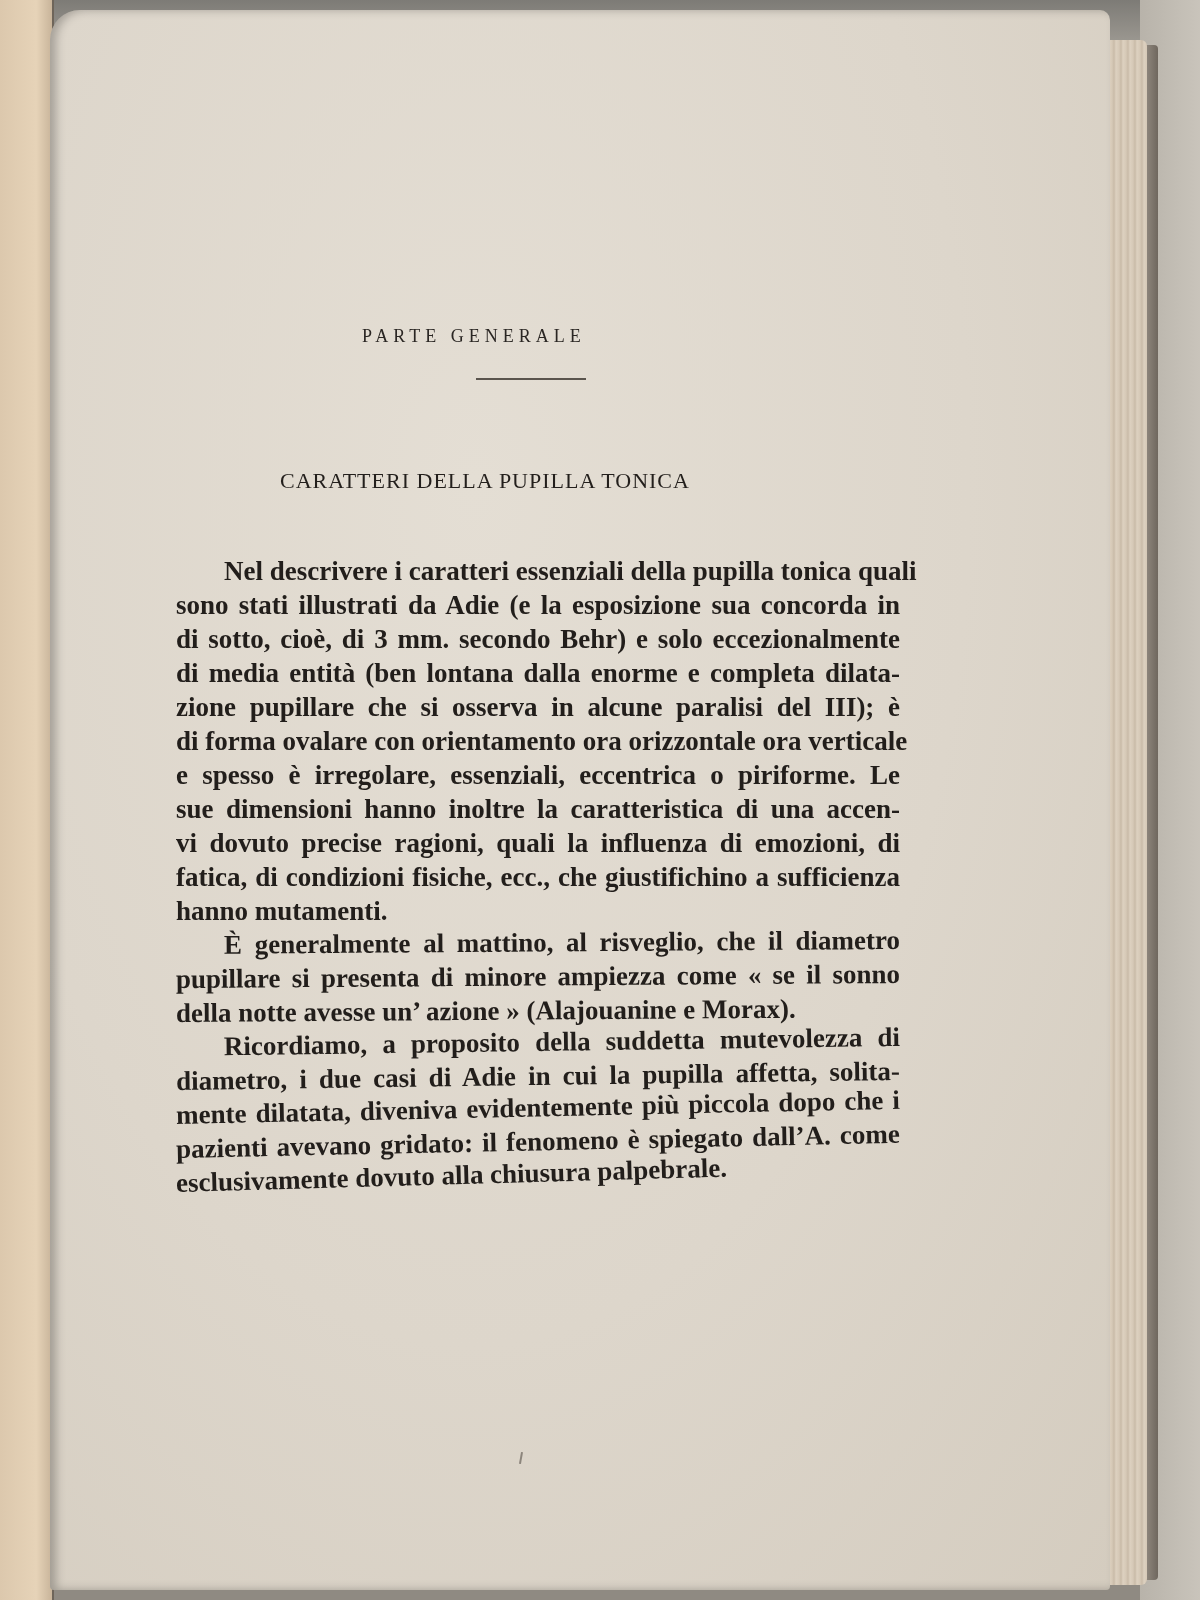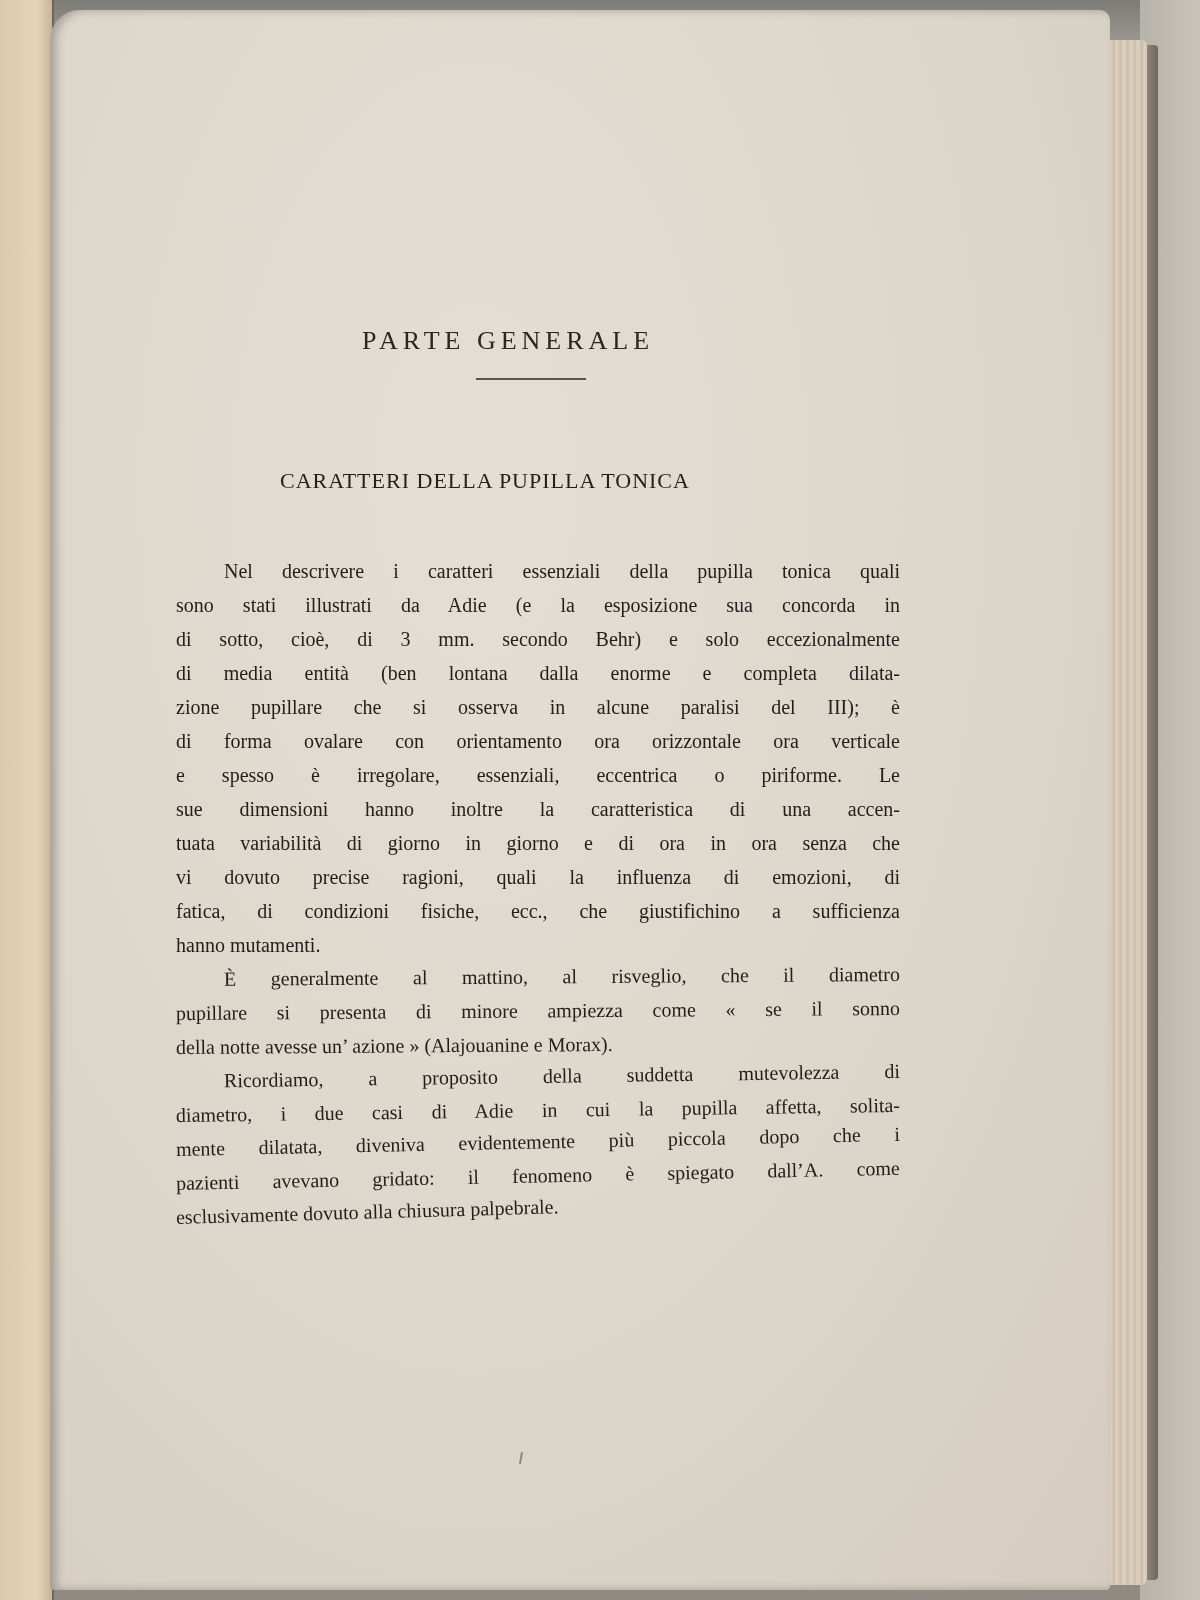--- a/index.html
+++ b/index.html
@@ -34,36 +34,37 @@
       border-radius: 0 4px 4px 0;
     }
     .page {
       position: absolute; left: 50px; top: 10px; width: 1060px; height: 1580px;
       background: radial-gradient(ellipse at 40% 30%, #e4ded4 0%, #ddd6cb 55%, #d4ccbf 100%);
       border-radius: 30px 10px 4px 4px;
       box-shadow: inset 6px 0 10px rgba(0,0,0,0.25);
     }
     .part-title {
       position: absolute; left: 362px; top: 326px;
-      font-size: 26px; letter-spacing: 5px; color: #2a2623;
+      font-size: 18px; letter-spacing: 5px; color: #2a2623;
       white-space: nowrap;
     }
     .title-rule {
       position: absolute; left: 476px; top: 378px; width: 110px; height: 0;
       border-top: 2px solid #5a544d;
     }
     .chapter-title {
       position: absolute; left: 280px; top: 468px;
       font-size: 22px; letter-spacing: 1px; color: #231f1c;
       white-space: nowrap;
     }
     .body-text {
       position: absolute; left: 176px; top: 554px; width: 724px;
       color: #221e1b;
-      font-size: 20px;
+      font-size: 27px;
+      font-weight: bold;
     }
     .line {
       display: block; height: 34px; line-height: 34px;
       white-space: nowrap; text-align: justify; text-align-last: justify;
     }
     .line.indent { padding-left: 48px; }
     .line.last { text-align-last: left; }
     .line.tilt1 { transform: rotate(-0.4deg); transform-origin: left center; }
     .line.tilt2 { transform: rotate(-0.8deg); transform-origin: left center; }
     .line.tilt3 { transform: rotate(-1.2deg); transform-origin: left center; }
@@ -91,21 +92,20 @@
 <div class="body-text">
   <div>
     <span class="line indent">Nel descrivere i caratteri essenziali della pupilla tonica quali</span>
     <span class="line">sono stati illustrati da Adie (e la esposizione sua concorda in</span>
     <span class="line">di sotto, cioè, di 3 mm. secondo Behr) e solo eccezionalmente</span>
     <span class="line">di media entità (ben lontana dalla enorme e completa dilata-</span>
     <span class="line">zione pupillare che si osserva in alcune paralisi del III); è</span>
     <span class="line">di forma ovalare con orientamento ora orizzontale ora verticale</span>
     <span class="line">e spesso è irregolare, essenziali, eccentrica o piriforme. Le</span>
     <span class="line">sue dimensioni hanno inoltre la caratteristica di una accen-</span>
-    <span class="line">tuata variabilità di giorno in giorno e di ora in ora senza che</span>
     <span class="line">vi dovuto precise ragioni, quali la influenza di emozioni, di</span>
     <span class="line">fatica, di condizioni fisiche, ecc., che giustifichino a sufficienza</span>
     <span class="line last">hanno mutamenti.</span>
   </div>
   <div>
     <span class="line indent tilt1">È generalmente al mattino, al risveglio, che il diametro</span>
     <span class="line tilt1">pupillare si presenta di minore ampiezza come « se il sonno</span>
     <span class="line last tilt1">della notte avesse un’ azione » (Alajouanine e Morax).</span>
   </div>
   <div>

